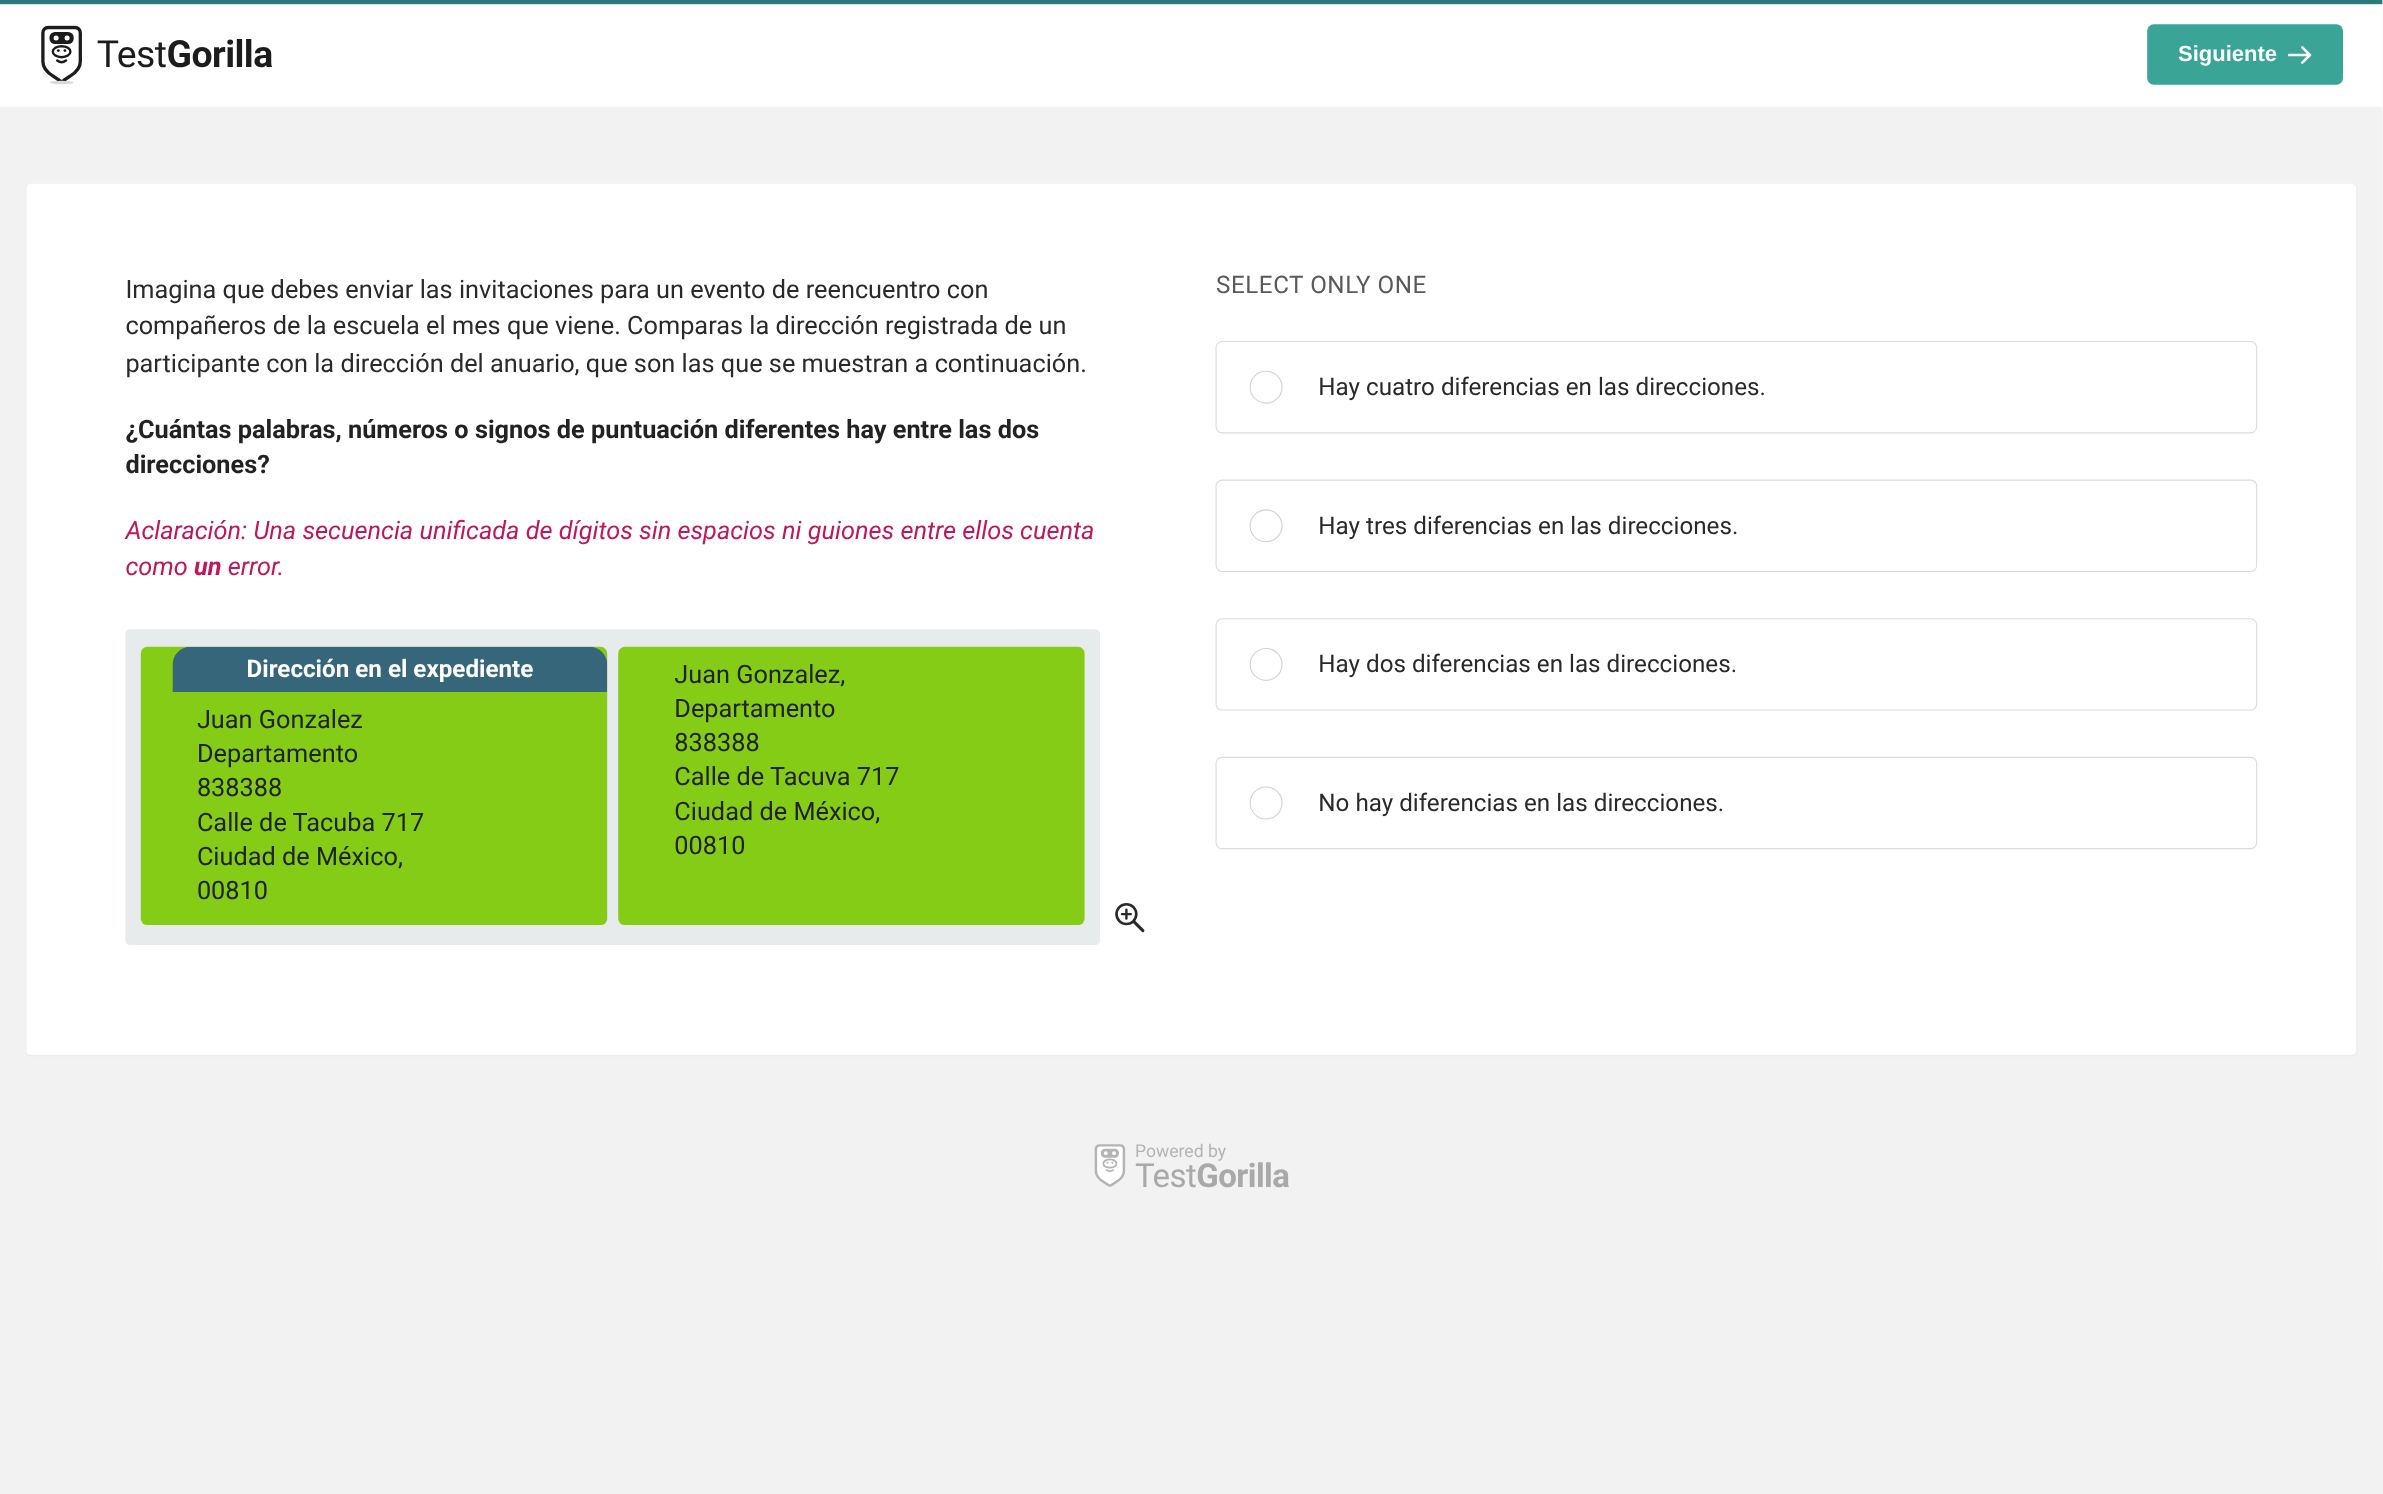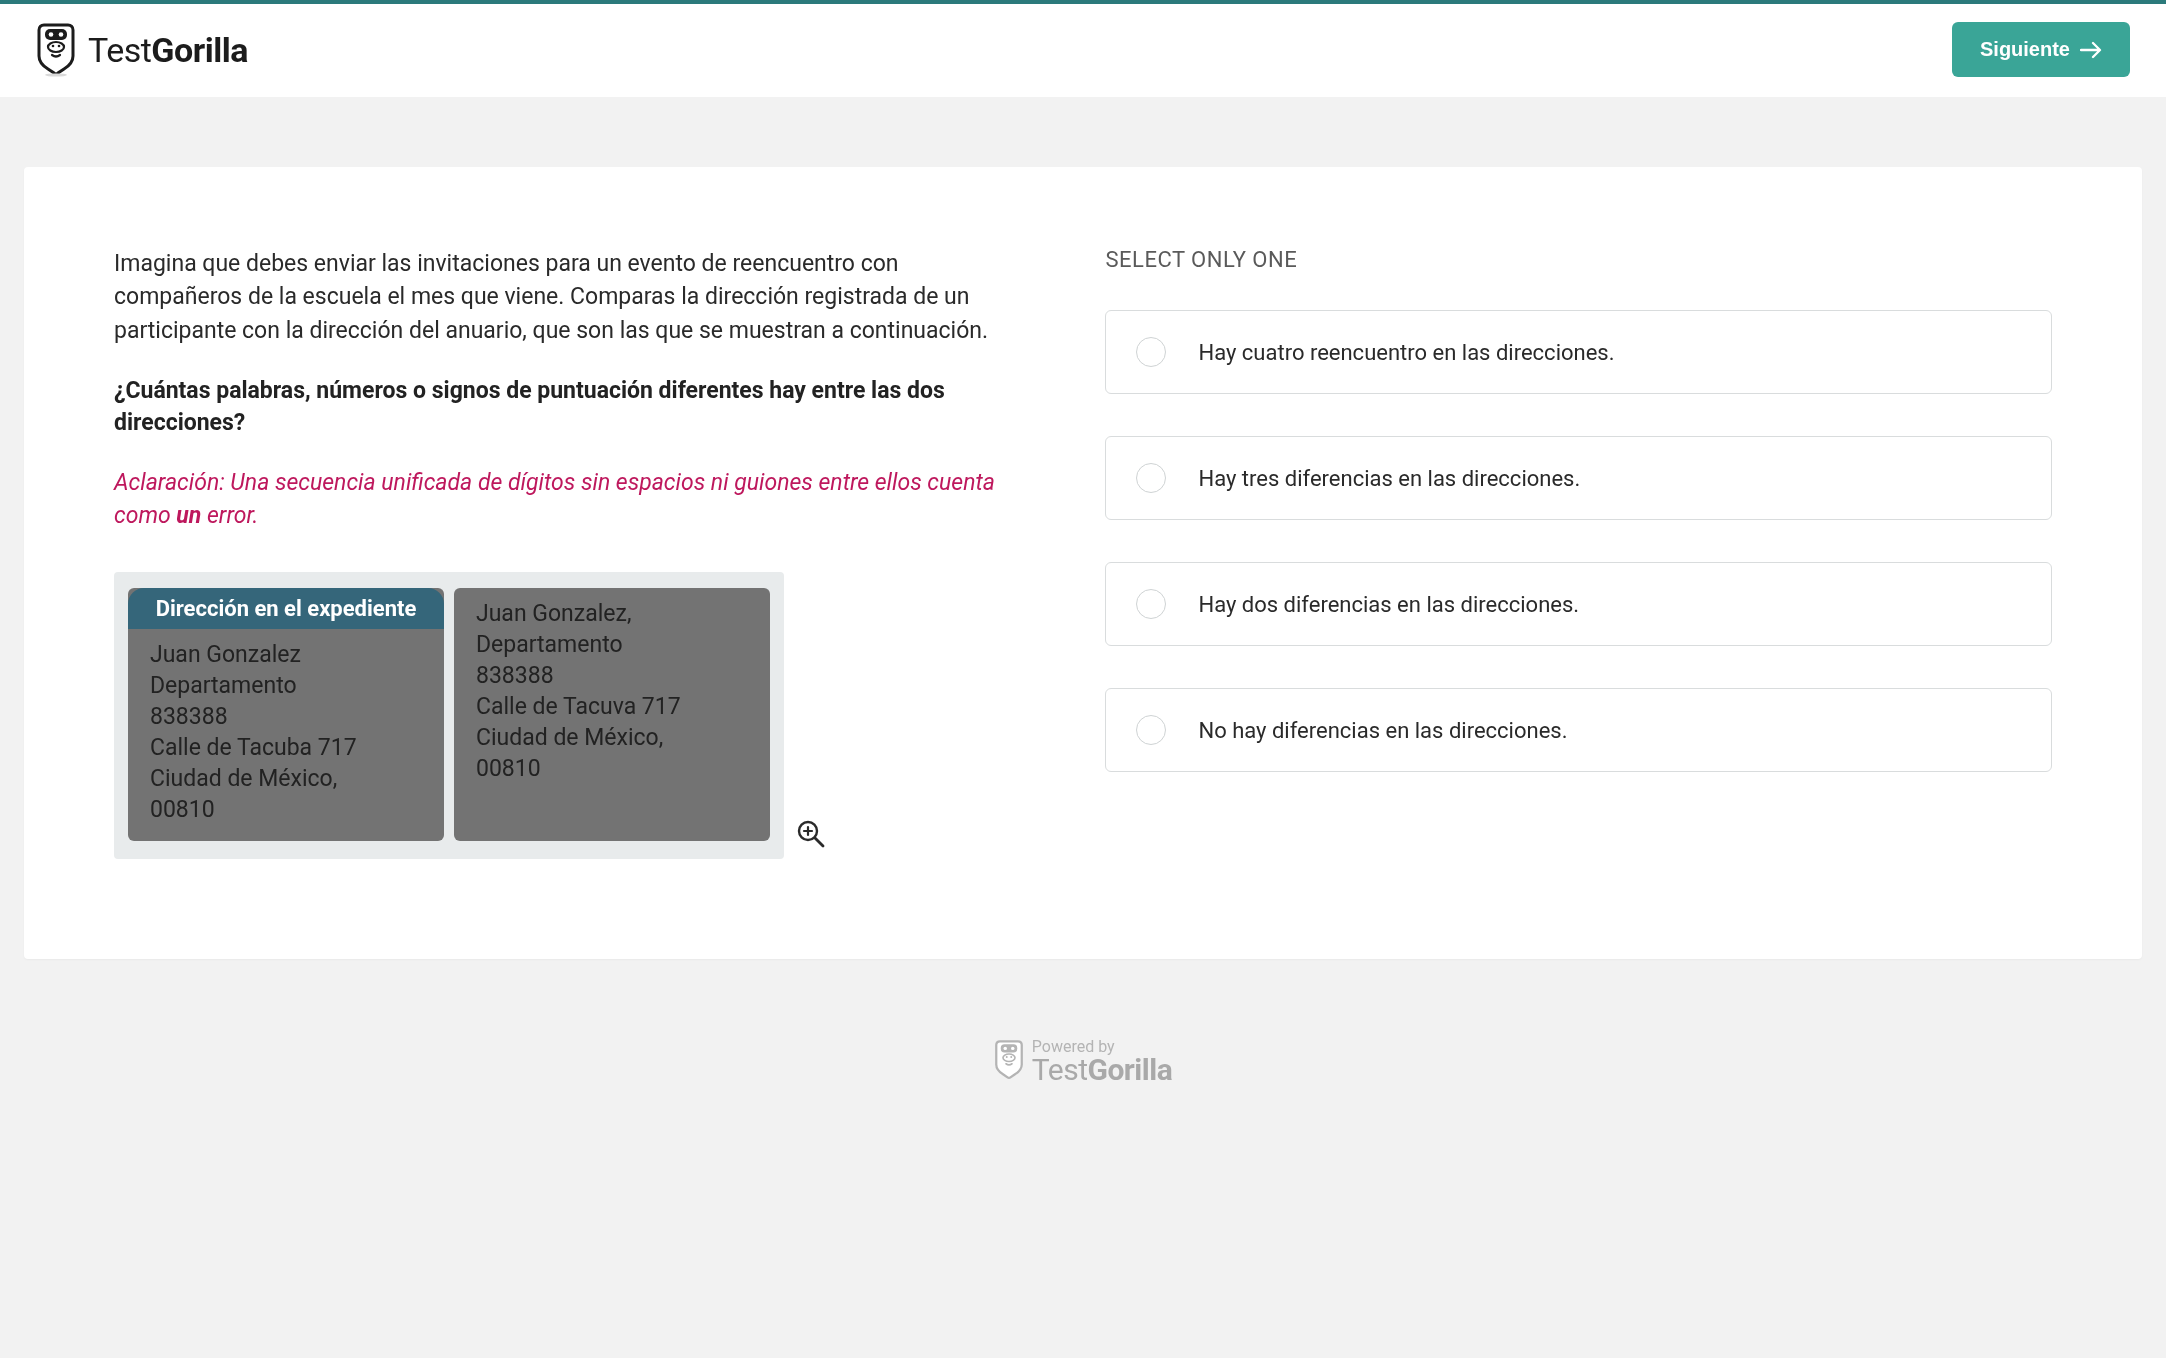--- a/index.html
+++ b/index.html
@@ -93,24 +93,25 @@
     vertical-align: top;
   }
   .compare {
     background: #e8ebec;
     border-radius: 4px;
     padding: 16px 14px 18px 14px;
     display: flex;
     gap: 10px;
   }
   .compare-col {
-    background: #737373;
+    background: #84cc16;
     border-radius: 6px;
     overflow: hidden;
-    width: 316px;
+    width: 424px;
+    padding-left: 29px;
   }
   .compare-head {
     background: #35667a;
     color: #ffffff;
     font-weight: 700;
     font-size: 22px;
     text-align: center;
     padding: 8px 10px;
     border-radius: 16px 16px 0 0;
   }
@@ -260,21 +261,21 @@
           </span>
         </button>
       </div>
     </div>
 
     <div class="col-right">
       <div class="select-heading">SELECT ONLY ONE</div>
 
       <div class="option">
         <span class="radio"></span>
-        <span class="option-label">Hay cuatro reencuentro en las direcciones.</span>
+        <span class="option-label">Hay cuatro diferencias en las direcciones.</span>
       </div>
       <div class="option">
         <span class="radio"></span>
         <span class="option-label">Hay tres diferencias en las direcciones.</span>
       </div>
       <div class="option">
         <span class="radio"></span>
         <span class="option-label">Hay dos diferencias en las direcciones.</span>
       </div>
       <div class="option">

